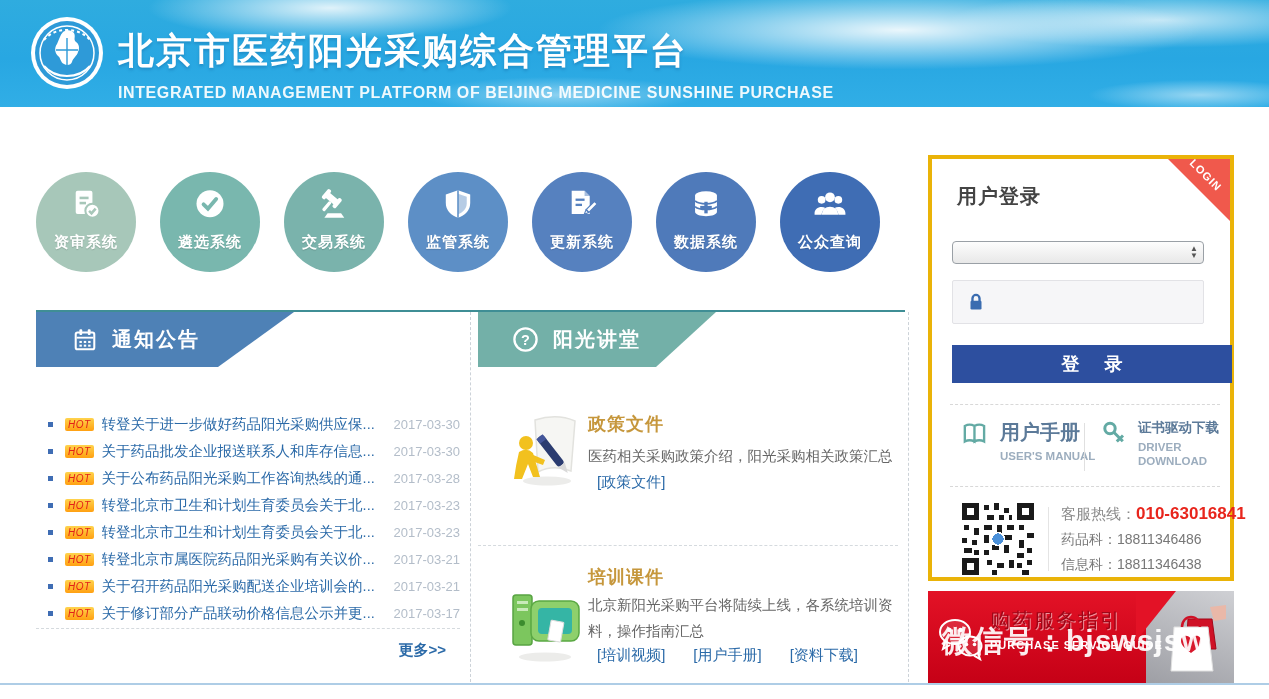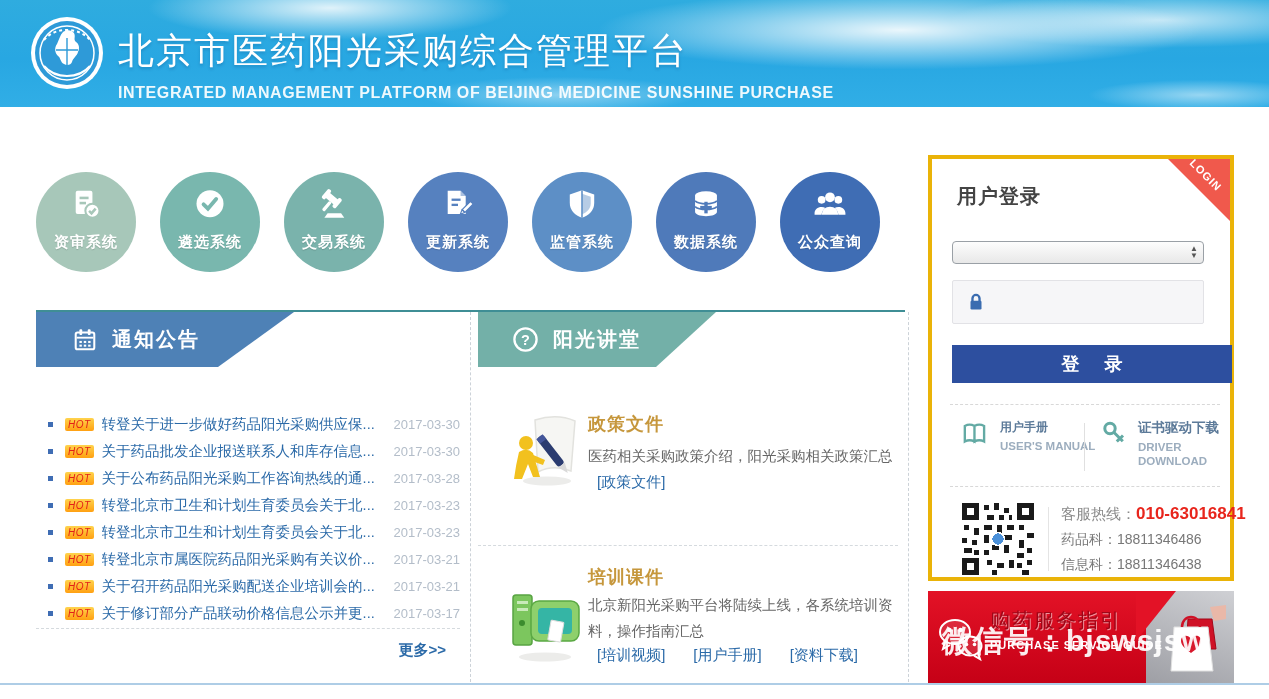--- a/index.html
+++ b/index.html
@@ -12,21 +12,21 @@
     background:
       radial-gradient(ellipse 260px 45px at 330px 8px,  rgba(255,255,255,.85), rgba(255,255,255,0) 70%),
       radial-gradient(ellipse 420px 55px at 900px 30px, rgba(255,255,255,.9),  rgba(255,255,255,0) 72%),
       radial-gradient(ellipse 300px 40px at 1160px 20px,rgba(255,255,255,.7),  rgba(255,255,255,0) 70%),
       radial-gradient(ellipse 200px 26px at 560px 95px, rgba(255,255,255,.45), rgba(255,255,255,0) 70%),
       radial-gradient(ellipse 160px 22px at 1200px 95px,rgba(255,255,255,.5),  rgba(255,255,255,0) 70%),
       linear-gradient(180deg,#2facdf 0%, #28a7e2 55%, #31aee6 100%);
   }
   .logo { position:absolute; left:30px; top:16px; width:74px; height:74px; }
   .title-block { position:absolute; left:118px; top:27px; }
-  .site-title { color:#fff; font-size:36px; font-weight:normal; letter-spacing:2px;
+  .site-title { color:#fff; font-size:36px; font-weight:bold; letter-spacing:2px;
     text-shadow:0 2px 3px rgba(0,60,120,.25); white-space:nowrap; }
   .site-subtitle { margin-top:8px; color:rgba(255,255,255,.92); font-size:16px; font-weight:bold;
     letter-spacing:.6px; white-space:nowrap; }
 
   .rainbow { position:absolute; left:0; top:107px; width:1269px; height:11px;
     background:linear-gradient(90deg,#a40000 0%,#e80000 5%,#ff6c00 13%,#ffd800 23%,#bfe600 31%,
       #3cc80c 41%,#00cufa 0, #00c855 51%,#00e0cf 61%,#00c4f2 67%,#0a64c8 75%,#0a16a0 84%,#9b00c8 92%,#ee00ee 100%); }
 
   
   .systems { position:absolute; left:36px; top:172px; display:flex; gap:24px; }
@@ -94,21 +94,21 @@
   .pwd-input { flex:1; border:none; background:transparent; height:30px; font-size:15px; outline:none; }
   .login-btn { position:absolute; left:20px; top:186px; width:280px; height:38px; border:none;
     background:#2d4f9f; color:#fff; font-size:18px; font-weight:bold; letter-spacing:10px;
     padding-left:10px; cursor:pointer; font-family:inherit; }
   .dash { position:absolute; left:18px; width:270px; border-top:1px dashed #d8d8d8; }
   .d1 { top:245px; } .d2 { top:327px; }
   .dl-row { position:absolute; left:0; top:260px; width:306px; height:56px; }
   .dl-item { position:absolute; top:0; display:flex; gap:10px; cursor:pointer; }
   .dl-item.m { left:28px; } .dl-item.d { left:168px; }
   .dl-sep { position:absolute; left:152px; top:4px; height:48px; width:1px; background:#e0e0e0; }
-  .dl-t1 { color:#5c7a99; font-size:12px; font-weight:bold; white-space:nowrap; }
+  .dl-t1 { color:#5c7a99; font-size:20px; font-weight:bold; white-space:nowrap; }
   .dl-t2 { color:#9cadbe; font-size:11.5px; font-weight:bold; line-height:14px; margin-top:3px; }
   .qr-row { position:absolute; left:30px; top:344px; display:flex; }
   .qr { width:72px; height:72px; }
   .qr-sep { width:1px; background:#e4e4e4; margin:4px 12px 4px 14px; }
   .hotline { white-space:nowrap; margin-top:1px; }
   .hotline .lab { color:#8a8a8a; font-size:15px; }
   .hotline .num { color:#e8251c; font-size:17px; font-weight:bold; }
   .dept { white-space:nowrap; margin-top:7px; color:#777; font-size:14px; }
 
   
@@ -180,44 +180,44 @@
           <rect x="7" y="7" width="12" height="5" rx="1"></rect>
               <rect x="5.5" y="5" width="3.2" height="9" rx="1.2"></rect>
           <rect x="16.3" y="5" width="3.2" height="9" rx="1.2"></rect>
               <rect x="12" y="12" width="2.6" height="9" rx="1"></rect>
             </g>
           <path d="M9 20.5h10.5l2.5 3.5H6.5z" fill="#fff"></path>
           </svg>
       </span>
       <span class="sys-label">交易系统</span>
     </div>
+    <div class="sys c4">
+      <span class="sys-icon">
+        <svg viewBox="0 0 28 28">
+            <path d="M14 2.5l9.5 3.4v6.6c0 5.7-4 9.6-9.5 11.5C8.5 22.1 4.5 18.2 4.5 12.5V5.9z" fill="#fff"></path>
+          <path d="M14 5.2l6.8 2.4v5c0 4.2-2.8 7-6.8 8.6z" fill="var(--c)" opacity=".45"></path>
+          <path d="M14 2.5v21.5" stroke="var(--c)" stroke-width="1.2"></path>
+          </svg>
+      </span>
+      <span class="sys-label">监管系统</span>
+    </div>
     <div class="sys c5">
       <span class="sys-icon">
         <svg viewBox="0 0 28 28">
             <path d="M6 3h10l4 4v14H6z" fill="#fff"></path>
             <path d="M16 3l4 4h-4z" fill="var(--c)" opacity=".5"></path>
           <rect x="9" y="9" width="7" height="1.8" fill="var(--c)"></rect>
             <rect x="9" y="13" width="5" height="1.8" fill="var(--c)"></rect>
           <g transform="rotate(45 20.5 16.5)">
               <rect x="19" y="10.5" width="3" height="9" fill="#fff" stroke="var(--c)" stroke-width=".9"></rect>
           <path d="M19 19.8l1.5 3.4 1.5-3.4z" fill="#fff" stroke="var(--c)" stroke-width=".9"></path>
             </g>
           </svg>
       </span>
       <span class="sys-label">更新系统</span>
-    </div>
-    <div class="sys c4">
-      <span class="sys-icon">
-        <svg viewBox="0 0 28 28">
-            <path d="M14 2.5l9.5 3.4v6.6c0 5.7-4 9.6-9.5 11.5C8.5 22.1 4.5 18.2 4.5 12.5V5.9z" fill="#fff"></path>
-          <path d="M14 5.2l6.8 2.4v5c0 4.2-2.8 7-6.8 8.6z" fill="var(--c)" opacity=".45"></path>
-          <path d="M14 2.5v21.5" stroke="var(--c)" stroke-width="1.2"></path>
-          </svg>
-      </span>
-      <span class="sys-label">监管系统</span>
     </div>
     <div class="sys c6">
       <span class="sys-icon">
         <svg viewBox="0 0 28 28">
             <ellipse cx="14" cy="6.5" rx="8.5" ry="3.2" fill="#fff"></ellipse>
           <path d="M5.5 6.5v13c0 1.8 3.8 3.2 8.5 3.2s8.5-1.4 8.5-3.2v-13" fill="#fff"></path>
           <path d="M5.5 10.8c1.7 1.5 4.8 2.3 8.5 2.3s6.8-.8 8.5-2.3M5.5 15.2c1.7 1.5 4.8 2.3 8.5 2.3s6.8-.8 8.5-2.3" stroke="var(--c)" stroke-width="1.3" fill="none"></path>
           <rect x="12.7" y="11.5" width="2.6" height="9" fill="var(--c)"></rect>
             <rect x="9.5" y="14.7" width="9" height="2.6" fill="var(--c)"></rect>
           </svg>

